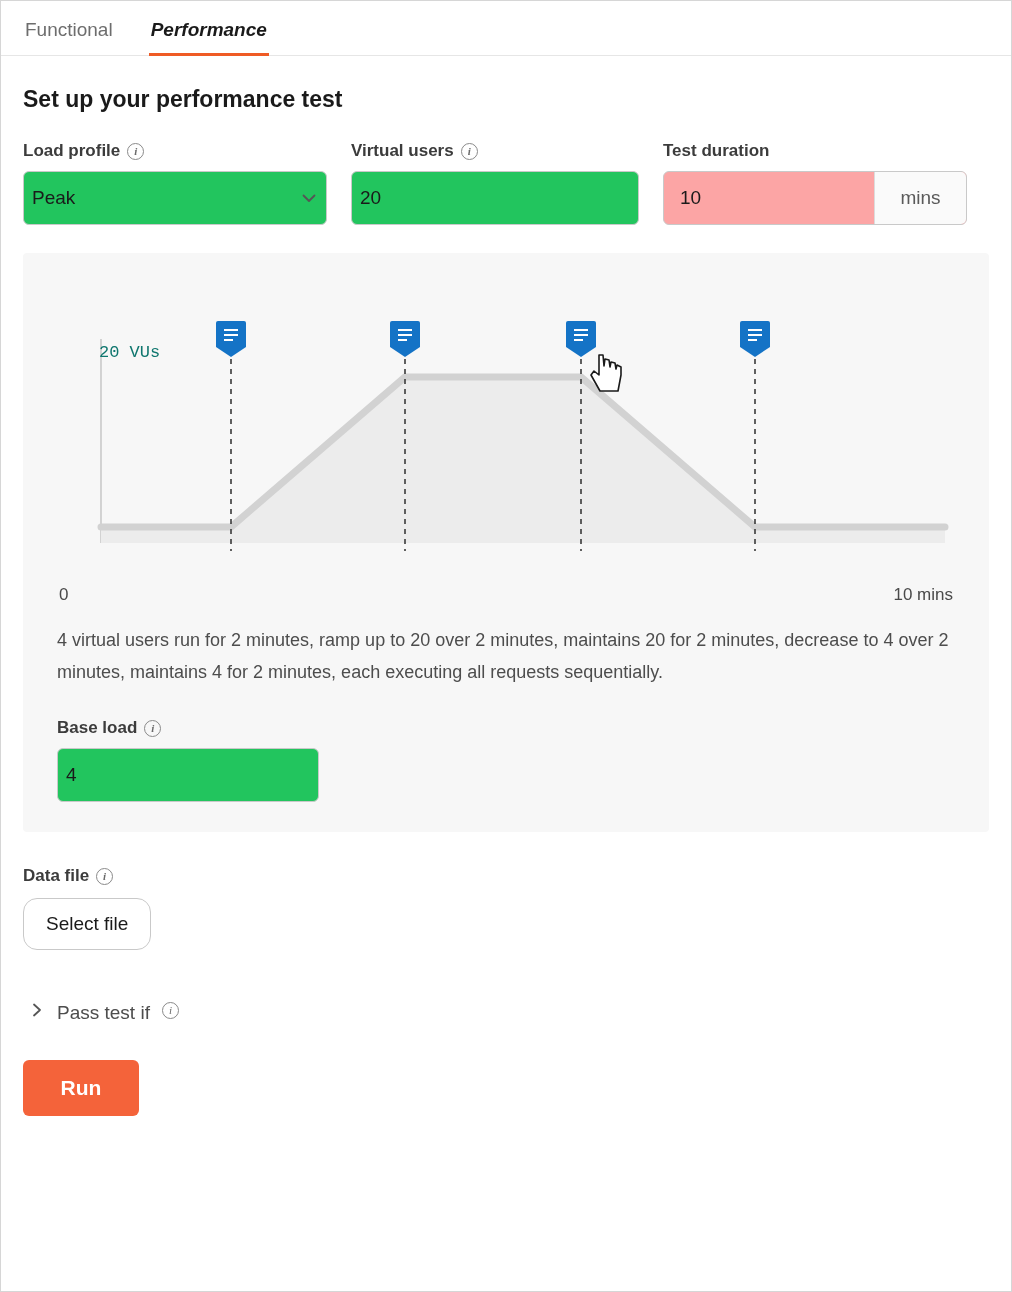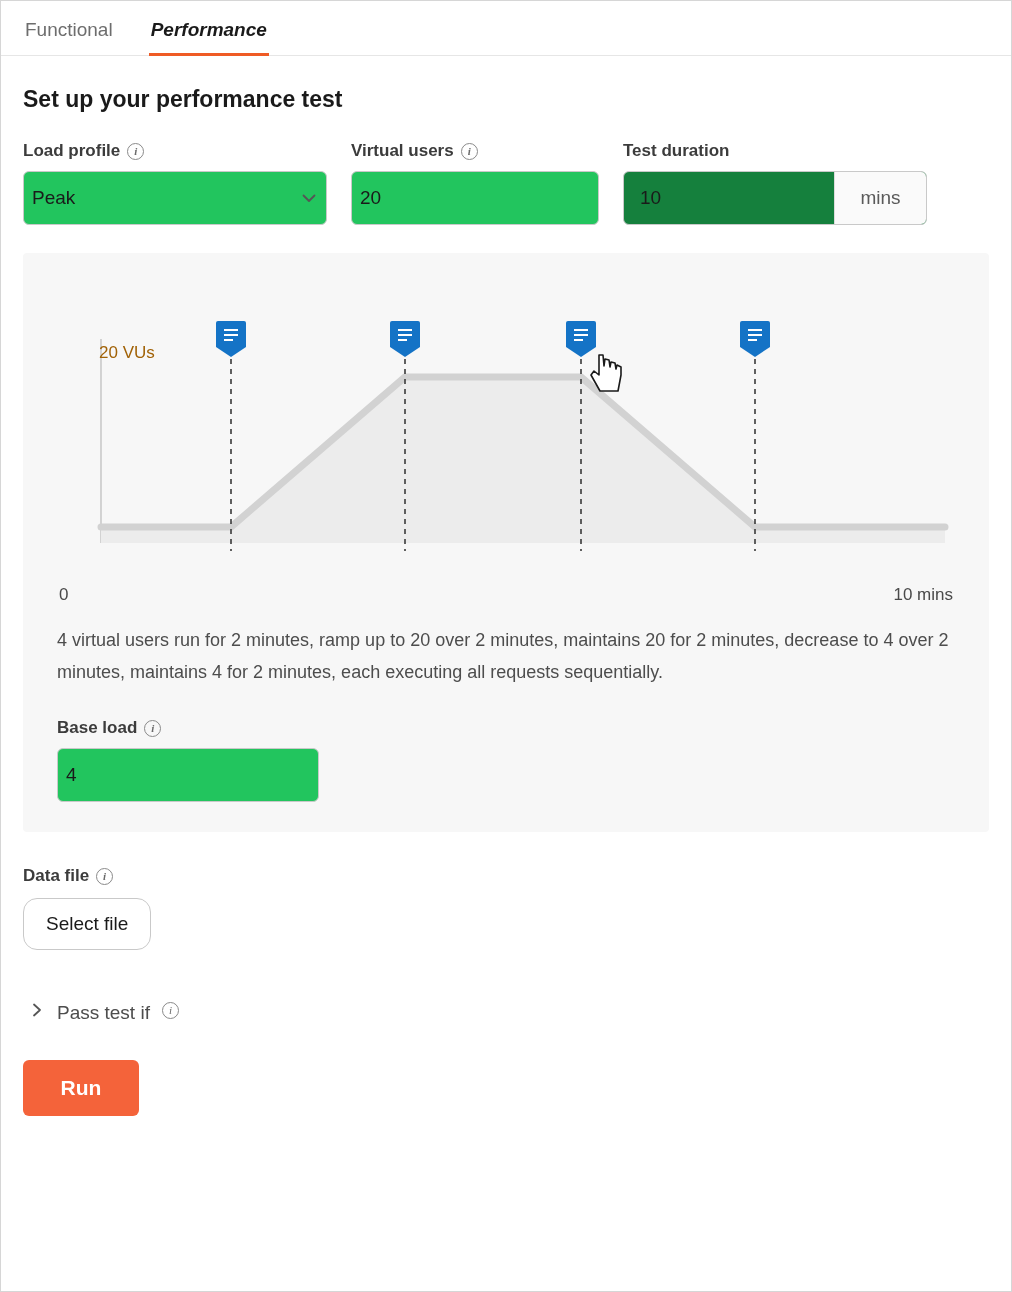--- a/index.html
+++ b/index.html
@@ -95,39 +95,39 @@
     width: 304px;
     justify-content: space-between;
     cursor: pointer;
   }
   .chev {
     width: 18px;
     height: 18px;
     flex: none;
   }
   .chev svg { display: block; }
-  .num-control { width: 248px; justify-content: flex-end; }
+  .num-control { width: 288px; justify-content: flex-end; }
   .num-input {
     border: none;
     outline: none;
     font-size: 19px;
     font-family: "Liberation Sans", sans-serif;
     color: #1a1a1a;
     width: 100%;
     background: transparent;
     padding: 0;
   }
   .duration-wrap {
     width: 304px;
     height: 54px;
     border: 1px solid #c9c9c9;
     border-radius: 6px;
     display: flex;
     overflow: hidden;
-    background: #15803d;
+    background: #fca5a5;
   }
   .duration-input-cell {
     flex: 1;
     display: flex;
     align-items: center;
     padding: 0 16px;
   }
   .duration-unit {
     width: 92px;
     border-left: 1px solid #dcdcdc;
@@ -149,21 +149,22 @@
   .chart-area {
     position: relative;
     height: 300px;
   }
   .chart-svg { display: block; }
   .vu-label {
     position: absolute;
     left: 46px;
     top: 66px;
     font-size: 17px;
-    color: #a16207;
+    color: #0f766e;
+    font-family: Liberation Mono, monospace;
   }
   .axis-row {
     display: flex;
     justify-content: space-between;
     font-size: 17px;
     color: #4a4a4a;
     margin-top: 8px;
     padding: 0 6px;
   }
   .desc {

